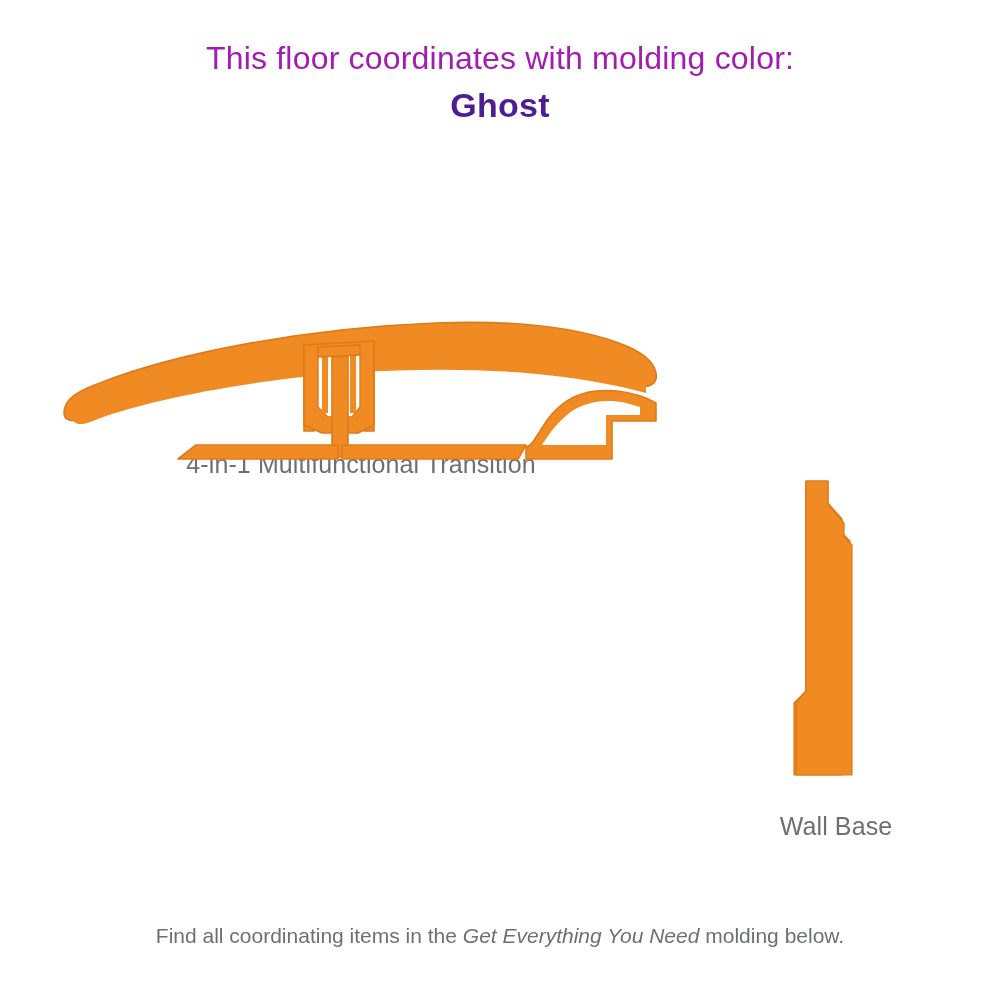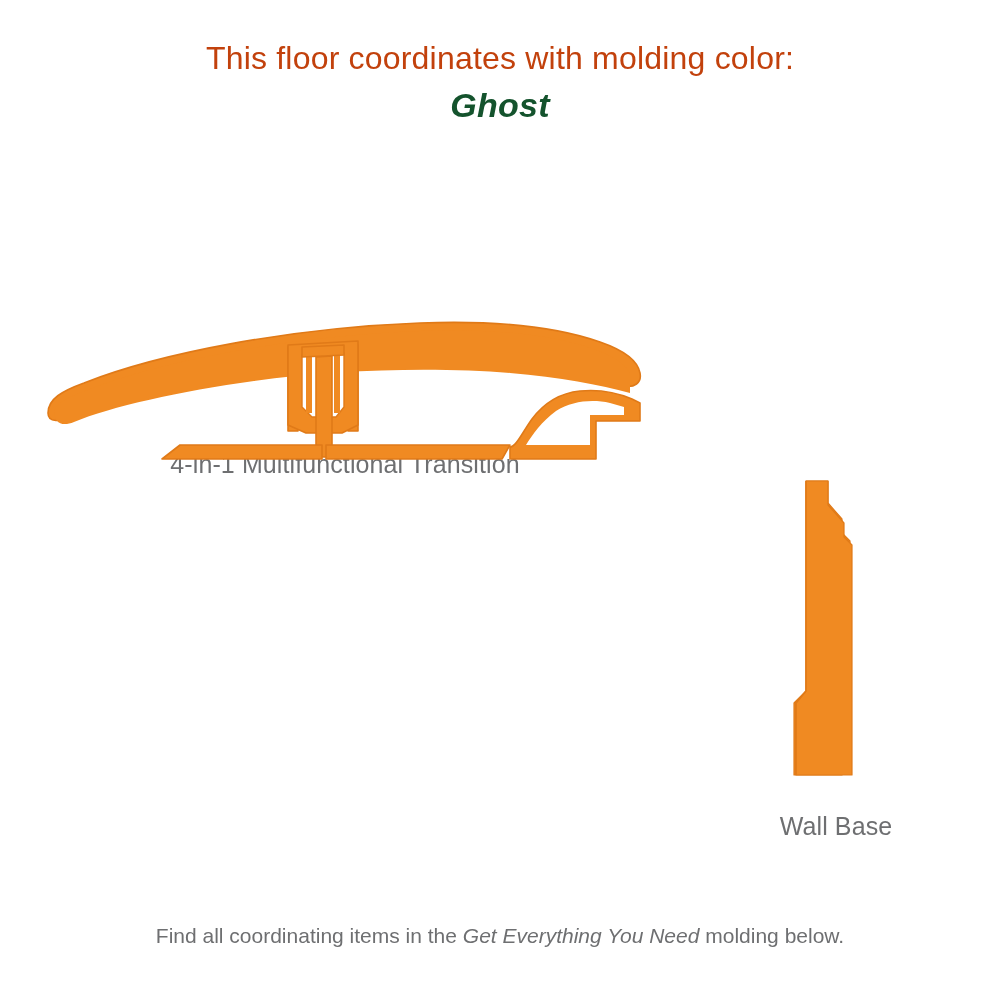--- a/index.html
+++ b/index.html
@@ -21,31 +21,30 @@
   
   .header {
     position: absolute;
     top: 38px;
     left: 0;
     width: 1000px;
     text-align: center;
   }
   .header-line1 {
     font-size: 32px;
-    color: #c2410c;
+    color: #a21caf;
     letter-spacing: 0.2px;
     line-height: 1.25;
     font-weight: 400;
   }
   .header-line2 {
     margin-top: 8px;
     font-size: 34px;
     font-weight: bold;
-    font-style: italic;
-    color: #14532d;
+    color: #4c1d95;
     letter-spacing: 0.3px;
   }
 
   
   .product-grid {
     position: absolute;
     top: 175px;
     left: 0;
     width: 1000px;
     height: 690px;
@@ -66,21 +65,21 @@
   .caption {
     text-align: center;
     font-size: 25px;
     color: #6e6f71;
     letter-spacing: 0.1px;
     white-space: nowrap;
   }
 
   
   #cell-transition {
-    left: 40px;
+    left: 56px;
     top: 20px;
     width: 610px;
   }
   #cell-transition .figure { height: 245px; }
   #cell-transition .caption { margin-top: 10px; }
 
   #cell-quarter-round {
     left: 650px;
     top: 20px;
     width: 320px;

